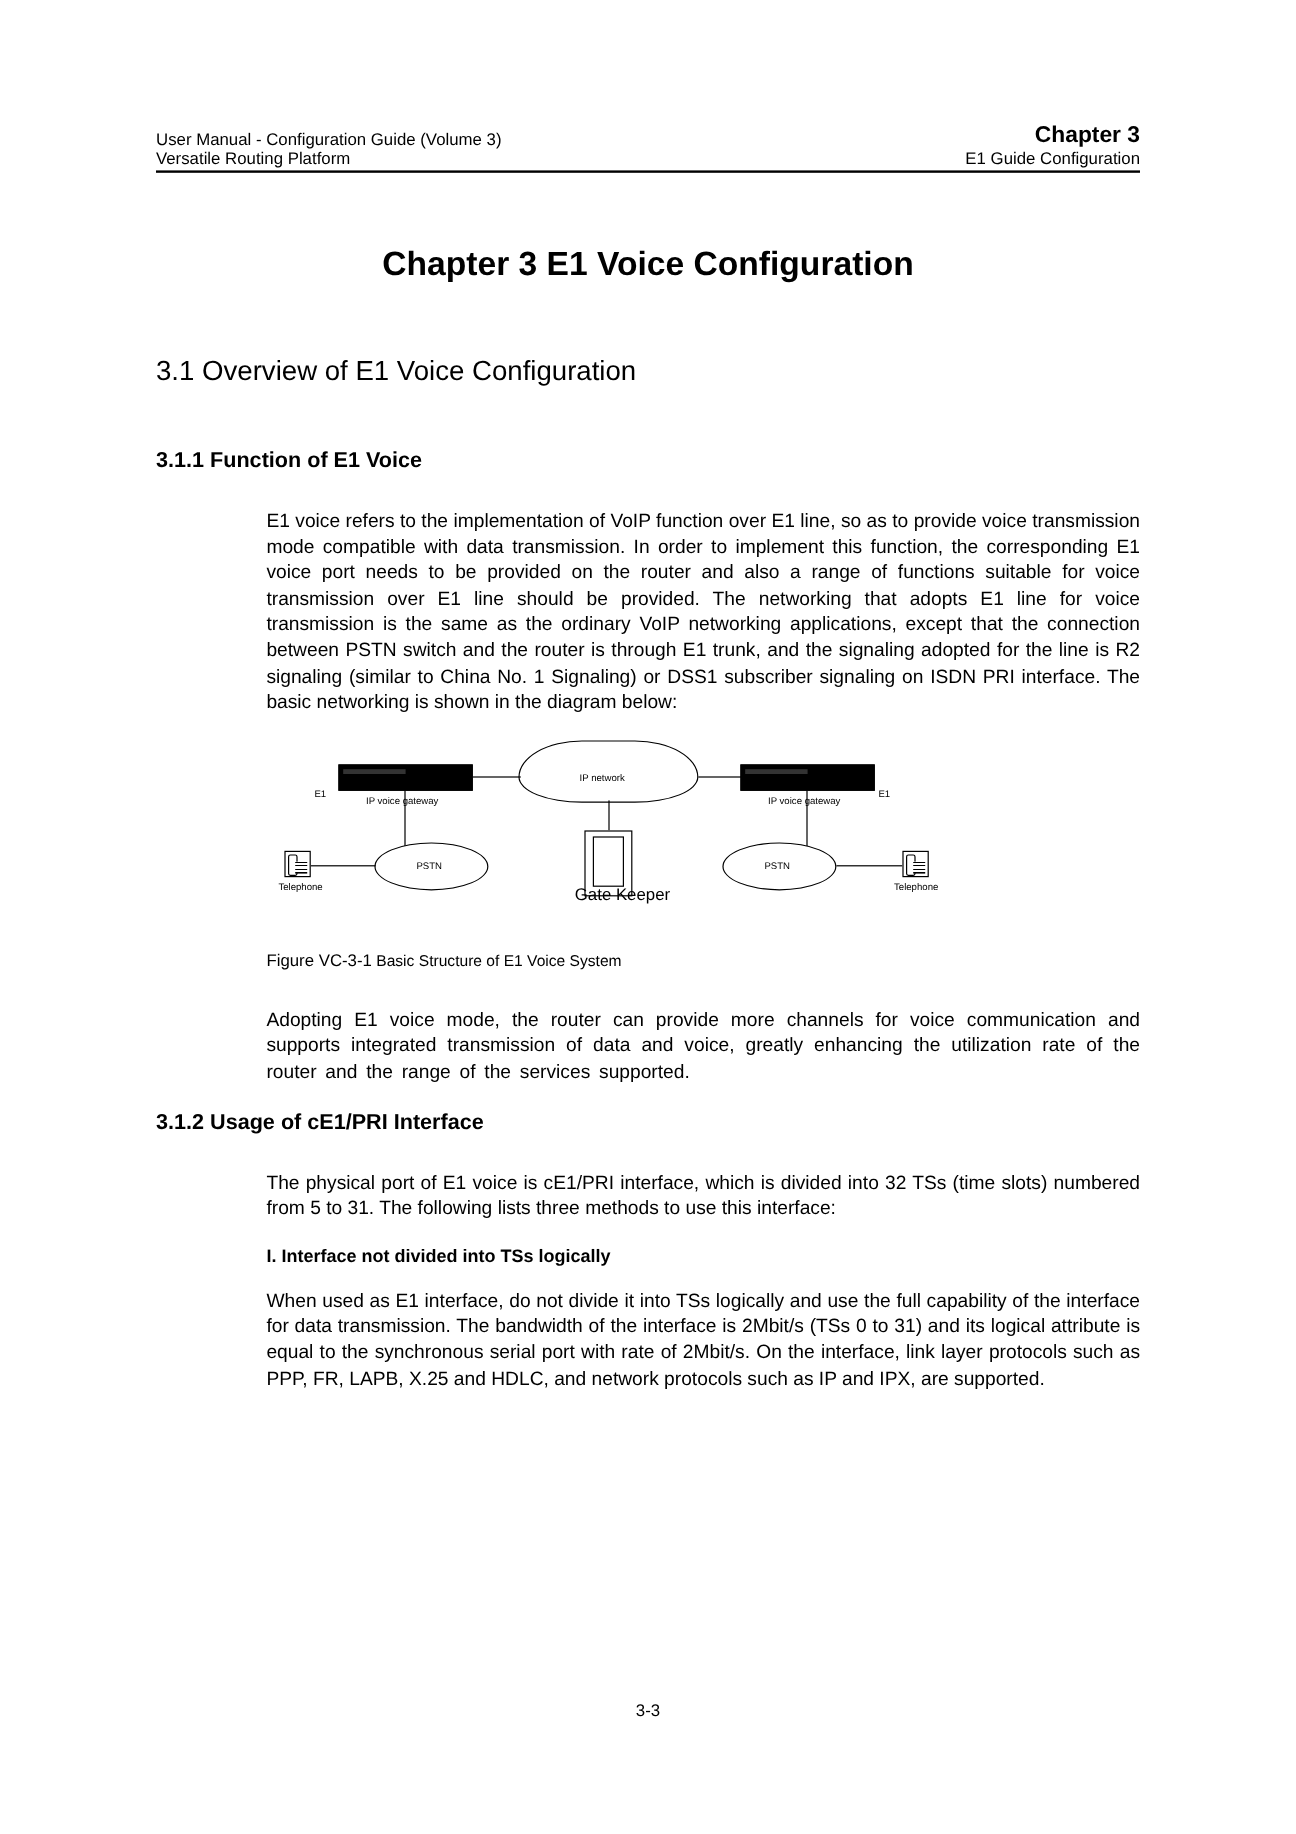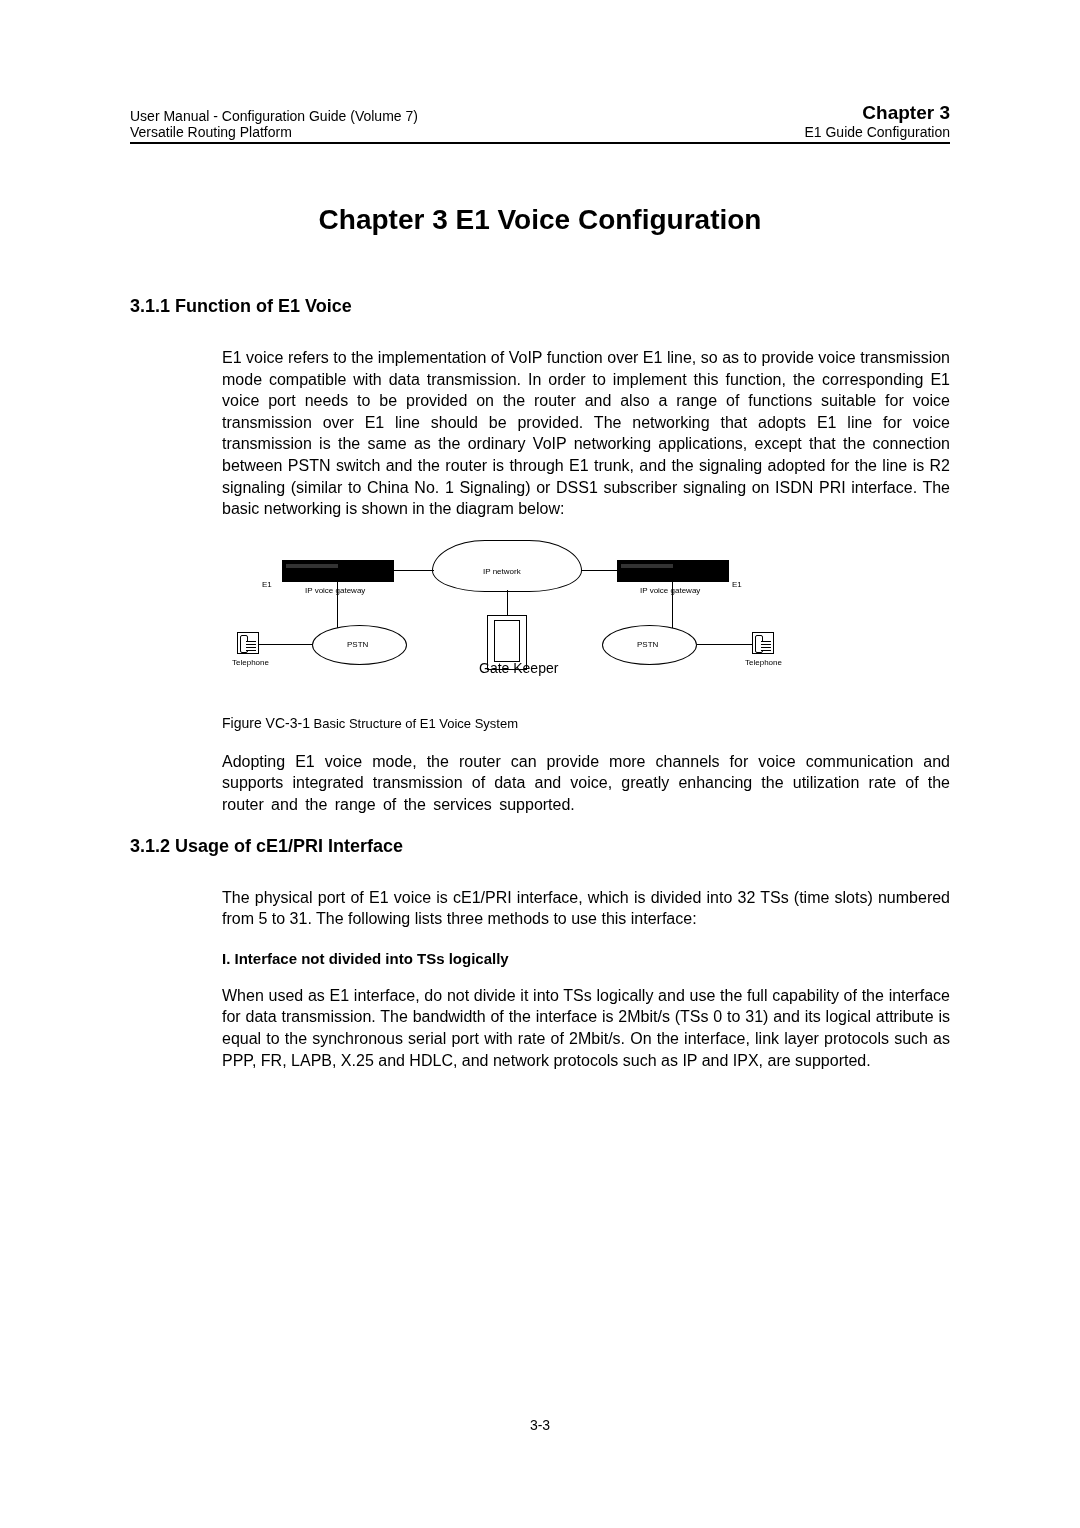--- a/index.html
+++ b/index.html
@@ -60,21 +60,21 @@
     }
     .body-text {
       font-size: 16px;
       line-height: 1.35;
       text-align: justify;
       margin-left: 92px;
       margin-bottom: 20px;
     }
     .diagram-wrap {
       margin-left: 92px;
-      margin-bottom: 20px;
+      margin-bottom: 32px;
     }
     .diagram {
       width: 560px;
       height: 165px;
       position: relative;
       margin: 10px auto 10px 10px;
     }
     .cloud {
       position: absolute;
       border: 1px solid #000;
@@ -185,32 +185,33 @@
       font-size: 14px;
     }
   </style>
 </head>
 <body>
 
 <div class="page">
 
   <div class="header-row">
     <div class="header-left">
-      <div>User Manual - Configuration Guide (Volume 7)</div>
+      <div>User Manual - Configuration Guide (Volume 3)</div>
       <div>Versatile Routing Platform</div>
     </div>
     <div class="header-right">
       <div class="chapter-label">Chapter 3</div>
       <div class="chapter-sub">E1 Guide Configuration</div>
     </div>
   </div>
   <hr class="header-divider">
 
   <h1 class="chapter-title">Chapter 3  E1 Voice Configuration</h1>
 
+  <h2 class="section-title">3.1  Overview of E1 Voice Configuration</h2>
 
   <h3 class="subsection-title">3.1.1  Function of  E1 Voice</h3>
 
   <p class="body-text">E1 voice refers to the implementation of VoIP function over E1 line, so as to provide voice transmission mode compatible with data transmission. In order to implement this function, the corresponding E1 voice port needs to be provided on the router and also a range of functions suitable for voice transmission over E1 line should be provided. The networking that adopts E1 line for voice transmission is the same as the ordinary VoIP networking applications, except that the connection between PSTN switch and the router is through E1 trunk, and the signaling adopted for the line is R2 signaling (similar to China No. 1 Signaling) or DSS1 subscriber signaling on ISDN PRI interface.  The basic networking is shown in the diagram below:</p>
 
   <div class="diagram-wrap">
     <div class="diagram">
 
       <div class="cloud cloud-ip"></div>
       <div class="cloud-label" style="left:251px; top:27px;">IP network</div>

